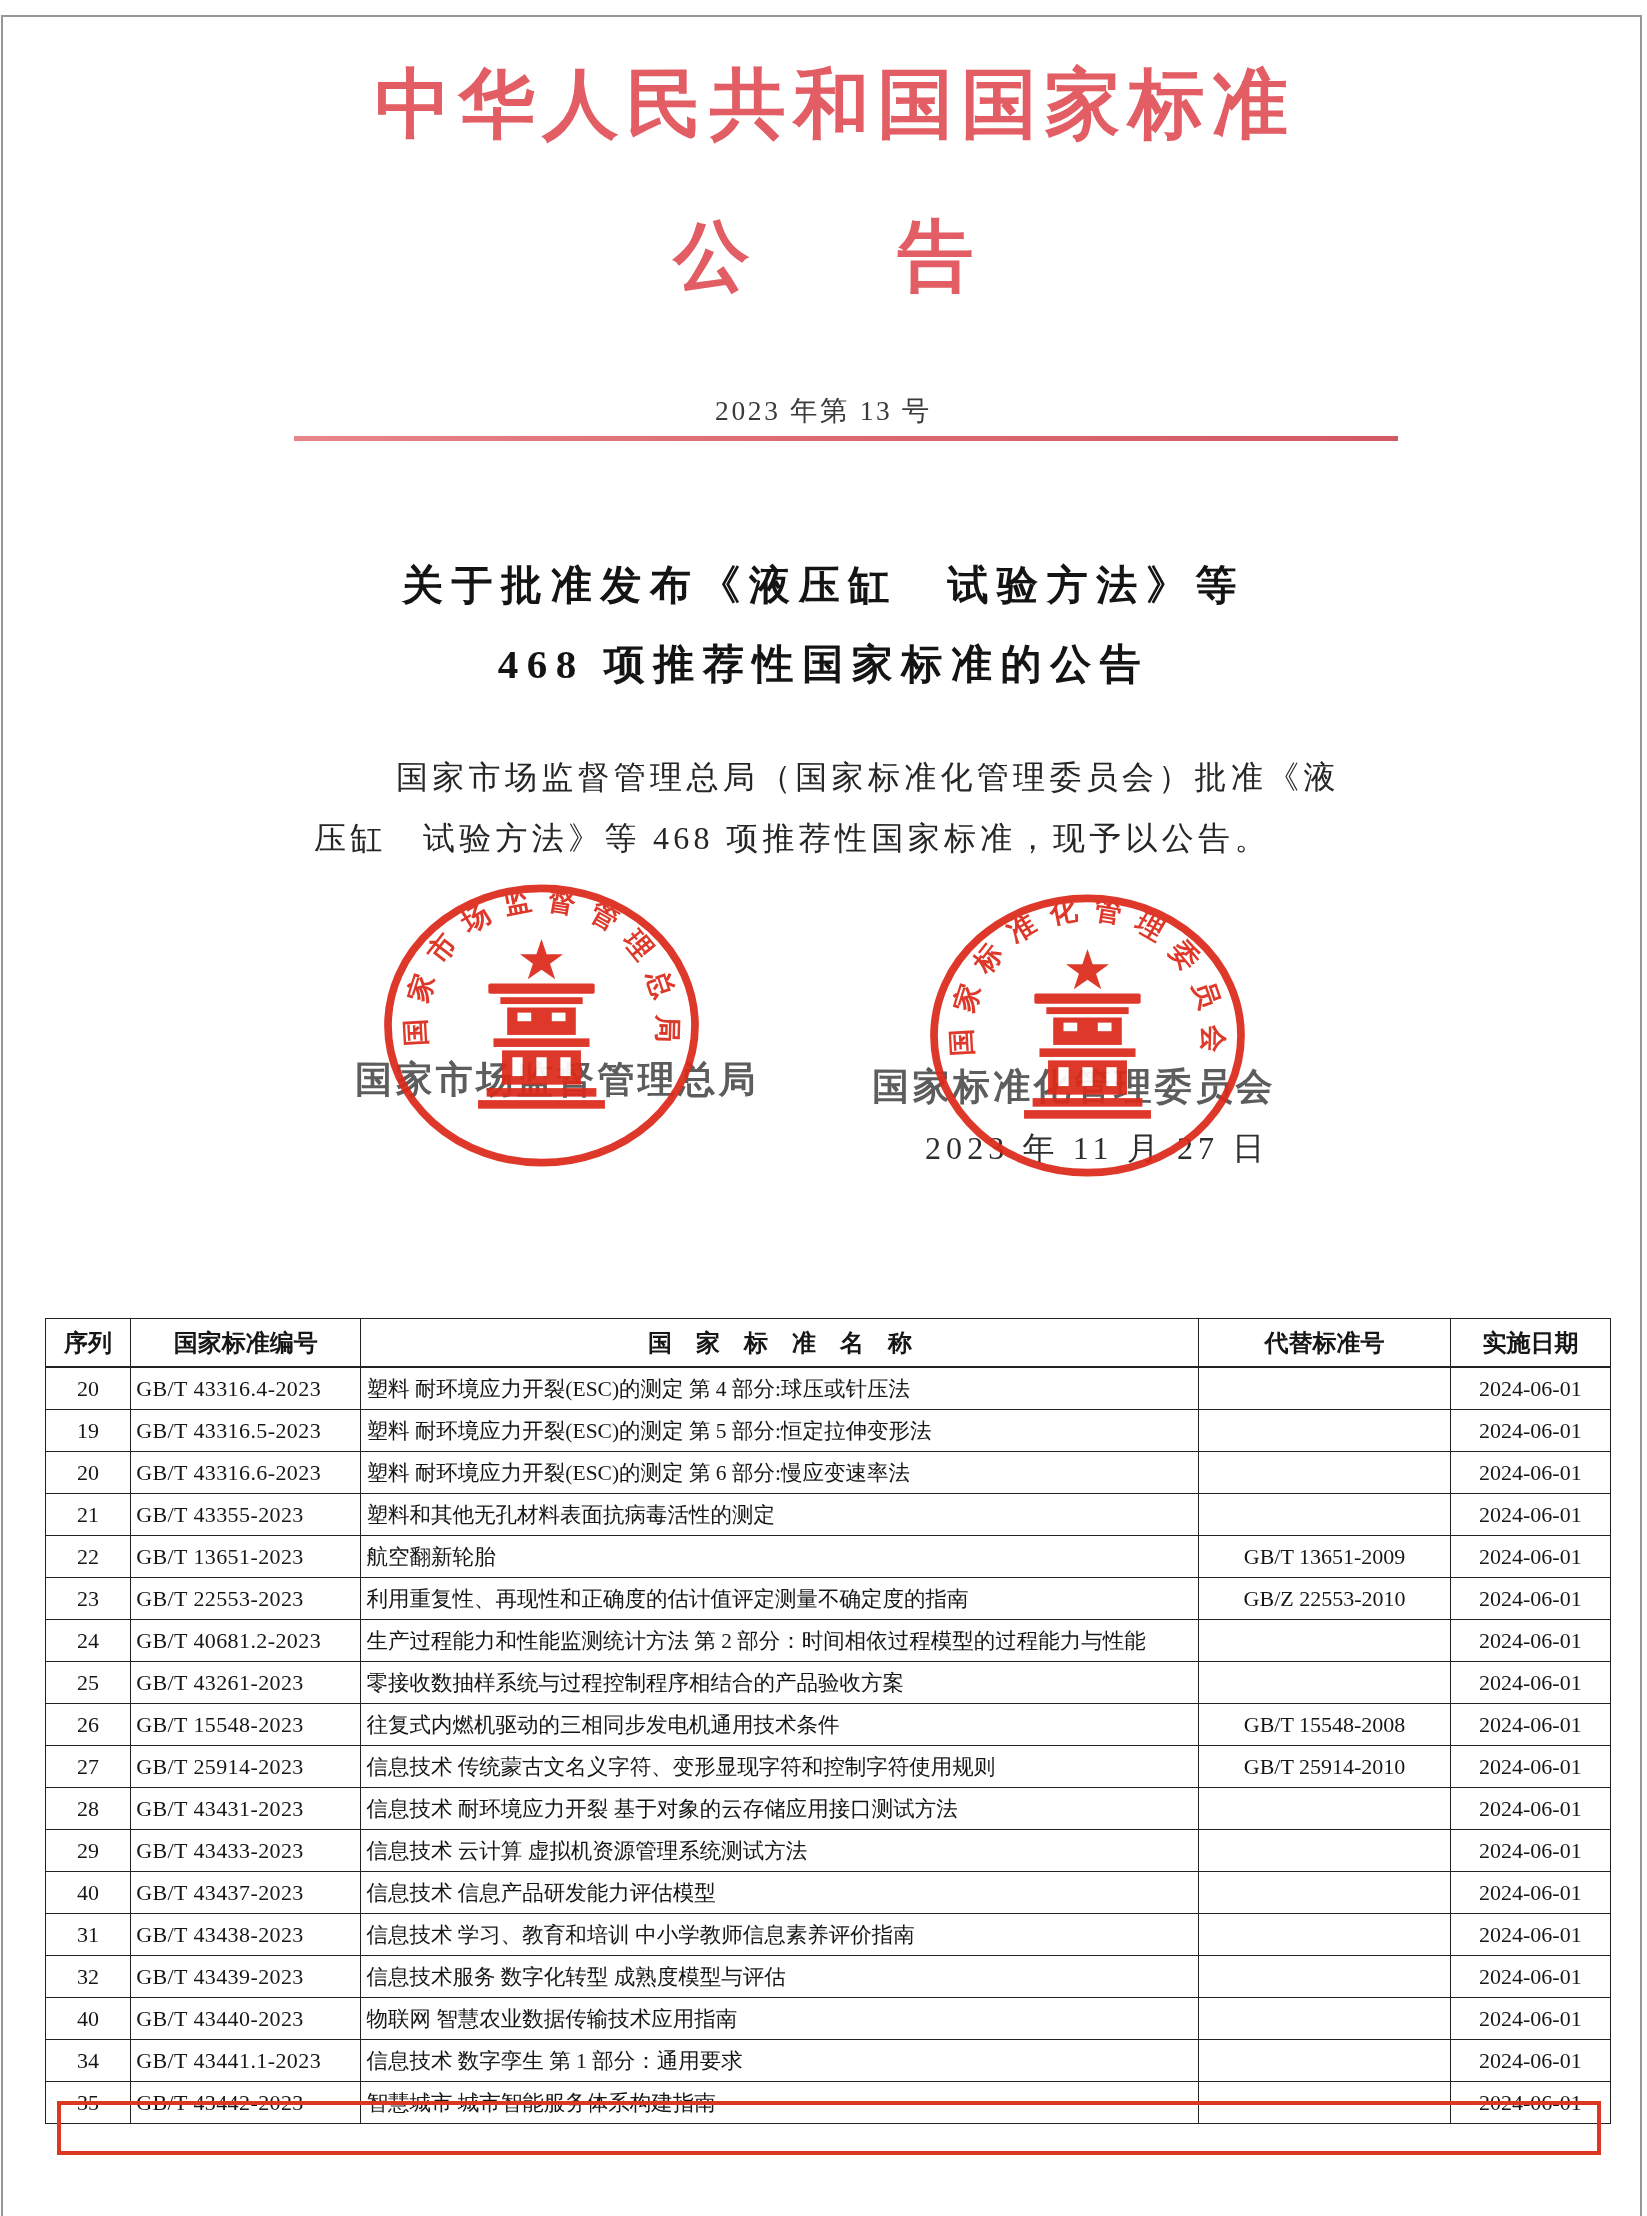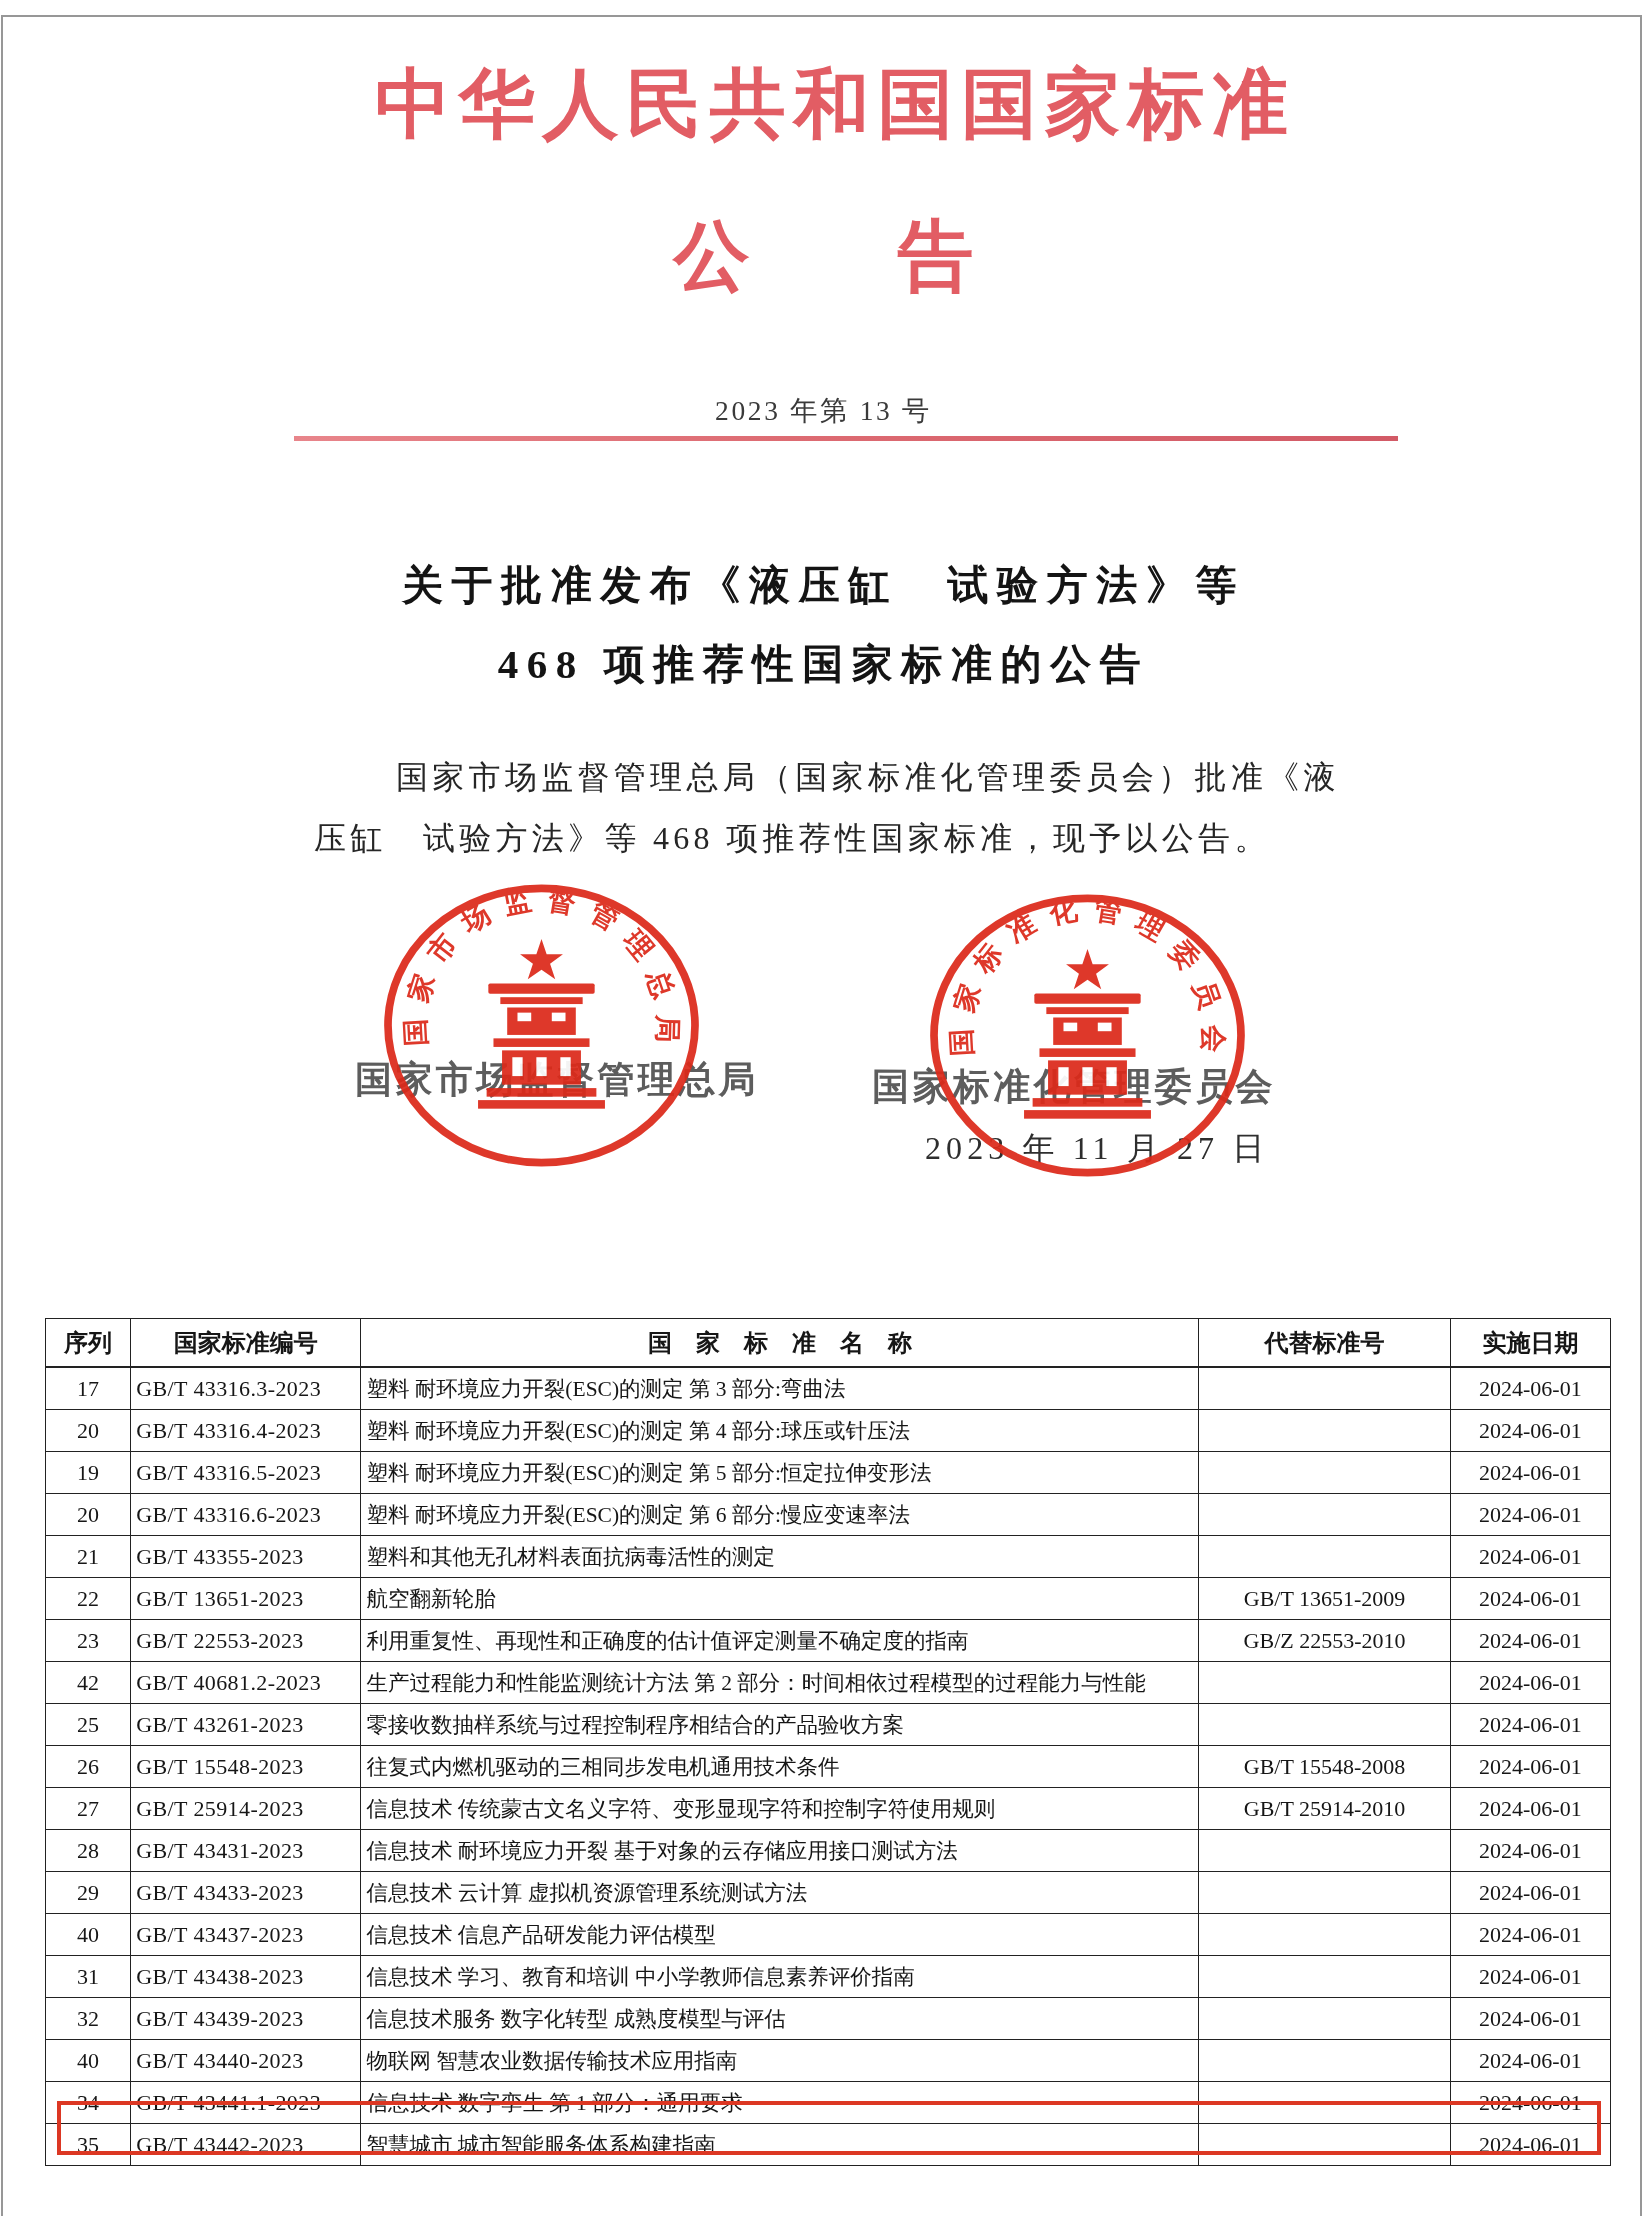--- a/index.html
+++ b/index.html
@@ -177,27 +177,20 @@
     <tr>
       <th>序列</th>
       <th>国家标准编号</th>
       <th>国　家　标　准　名　称</th>
       <th>代替标准号</th>
       <th>实施日期</th>
     </tr>
   </thead>
   <tbody>
 
-  <tr>
-      <td class="c-seq">17</td>
-      <td class="c-code">GB/T 43316.3-2023</td>
-      <td class="c-name">塑料 耐环境应力开裂(ESC)的测定 第 3 部分:弯曲法</td>
-      <td class="c-repl"></td>
-      <td class="c-date">2024-06-01</td>
-    </tr>
       <tr>
       <td class="c-seq">20</td>
       <td class="c-code">GB/T 43316.4-2023</td>
       <td class="c-name">塑料 耐环境应力开裂(ESC)的测定 第 4 部分:球压或针压法</td>
       <td class="c-repl"></td>
       <td class="c-date">2024-06-01</td>
     </tr>
       <tr>
       <td class="c-seq">19</td>
       <td class="c-code">GB/T 43316.5-2023</td>
@@ -227,21 +220,21 @@
       <td class="c-date">2024-06-01</td>
     </tr>
       <tr>
       <td class="c-seq">23</td>
       <td class="c-code">GB/T 22553-2023</td>
       <td class="c-name">利用重复性、再现性和正确度的估计值评定测量不确定度的指南</td>
       <td class="c-repl">GB/Z 22553-2010</td>
       <td class="c-date">2024-06-01</td>
     </tr>
       <tr>
-      <td class="c-seq">42</td>
+      <td class="c-seq">24</td>
       <td class="c-code">GB/T 40681.2-2023</td>
       <td class="c-name">生产过程能力和性能监测统计方法 第 2 部分：时间相依过程模型的过程能力与性能</td>
       <td class="c-repl"></td>
       <td class="c-date">2024-06-01</td>
     </tr>
       <tr>
       <td class="c-seq">25</td>
       <td class="c-code">GB/T 43261-2023</td>
       <td class="c-name">零接收数抽样系统与过程控制程序相结合的产品验收方案</td>
       <td class="c-repl"></td>

